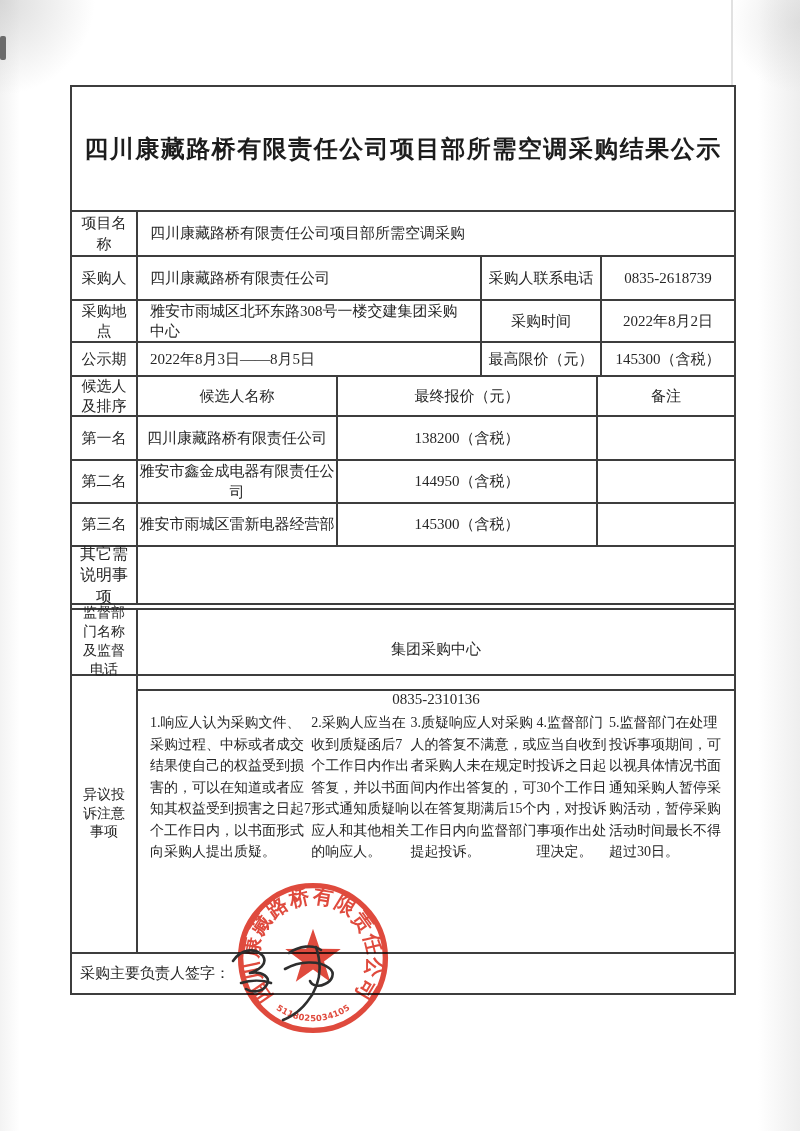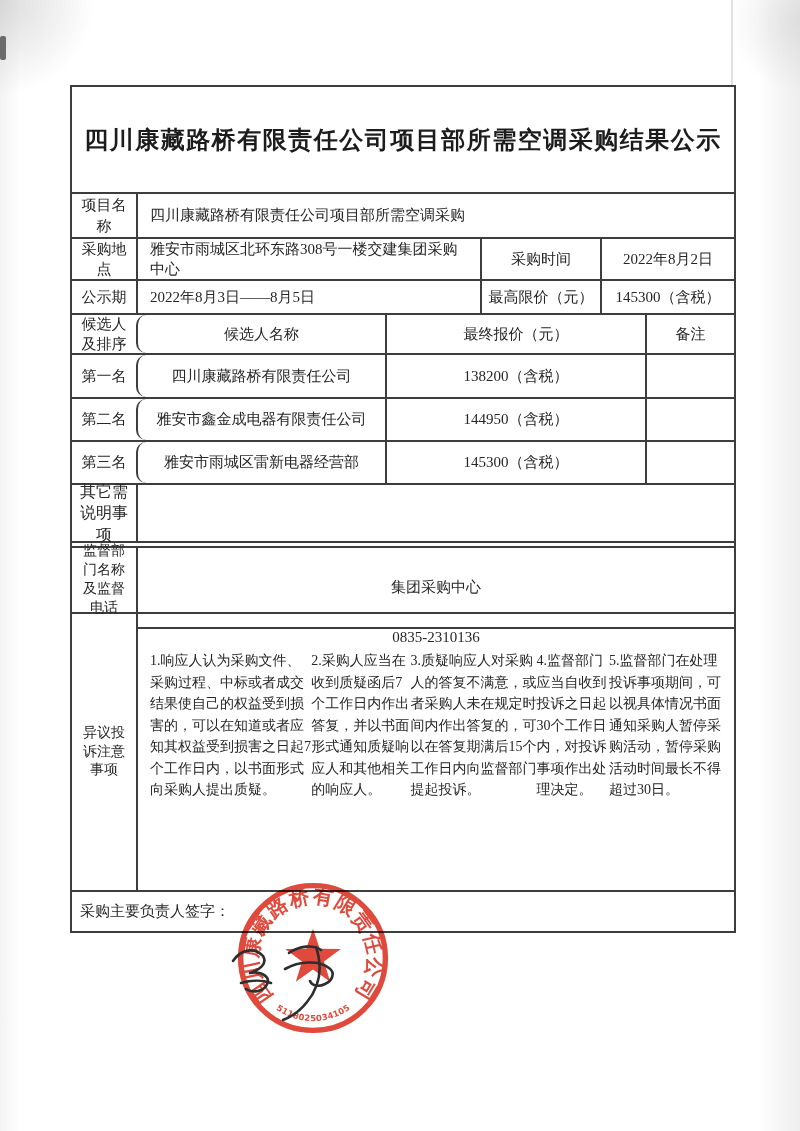--- a/index.html
+++ b/index.html
@@ -16,34 +16,34 @@
   .edge-mark { position:absolute; left:0; top:36px; width:6px; height:24px;
     background:#6b6b6b; border-radius:2px; }
   .paper-crease { position:absolute; left:731px; top:0; width:2px; height:86px; background:#e1e1e1; }
 
   
   .doc {
     position:absolute; left:70px; top:85px; width:666px;
     border:2px solid #3d3d3d;
   }
   .cell-title {
-    height:105px; display:flex; align-items:center; justify-content:center;
+    height:123px; display:flex; align-items:center; justify-content:center;
     font-family:"Liberation Sans", sans-serif; font-weight:700;
     font-size:24px; letter-spacing:1.5px; color:#1c1c1c;
   }
   .row { display:flex; border-top:2px solid #3d3d3d; }
   .cell {
     display:flex; align-items:center; justify-content:center;
     font-size:15px; line-height:1.35; text-align:center;
   }
   .cell + .cell, .sup-stack { border-left:2px solid #3d3d3d; }
   .label  { width:64px; flex:none; white-space:pre-line; }
   .w344   { width:344px; flex:none; }
   .w120   { width:120px; flex:none; }
-  .w208   { width:249px; flex:none;border-radius:10px; }
+  .w208   { width:200px; flex:none; }
   .w260   { width:260px; flex:none; }
   .grow   { flex:1; }
   .left   { justify-content:flex-start; text-align:left; padding-left:12px; padding-right:8px; }
   .sup-stack { flex:1; display:flex; flex-direction:column; }
   .sup-stack .sub { display:flex; align-items:center; justify-content:center; font-size:15px;margin-top:30px; }
   .sup-stack .sub:first-child { height:33px; }
   .sup-stack .sub:last-child  { flex:1; border-top:2px solid #3d3d3d; }
   .objection-body {
     flex:1; border-left:2px solid #3d3d3d;
     display:flex; flex-direction:row; justify-content:center;
@@ -70,20 +70,26 @@
   <div class="doc">
 
     <div class="cell-title">四川康藏路桥有限责任公司项目部所需空调采购结果公示</div>
 
     <div class="row" style="height:45px">
       <div class="cell label">项目名
 称</div>
       <div class="cell grow left">四川康藏路桥有限责任公司项目部所需空调采购</div>
     </div>
 
+    <div class="row" style="height:44px">
+      <div class="cell label">采购人</div>
+      <div class="cell w344 left">四川康藏路桥有限责任公司</div>
+      <div class="cell w120">采购人联系电话</div>
+      <div class="cell grow">0835-2618739</div>
+    </div>
 
     <div class="row" style="height:42px">
       <div class="cell label">采购地
 点</div>
       <div class="cell w344 left">雅安市雨城区北环东路308号一楼交建集团采购中心</div>
       <div class="cell w120">采购时间</div>
       <div class="cell grow">2022年8月2日</div>
     </div>
 
     <div class="row" style="height:34px">

